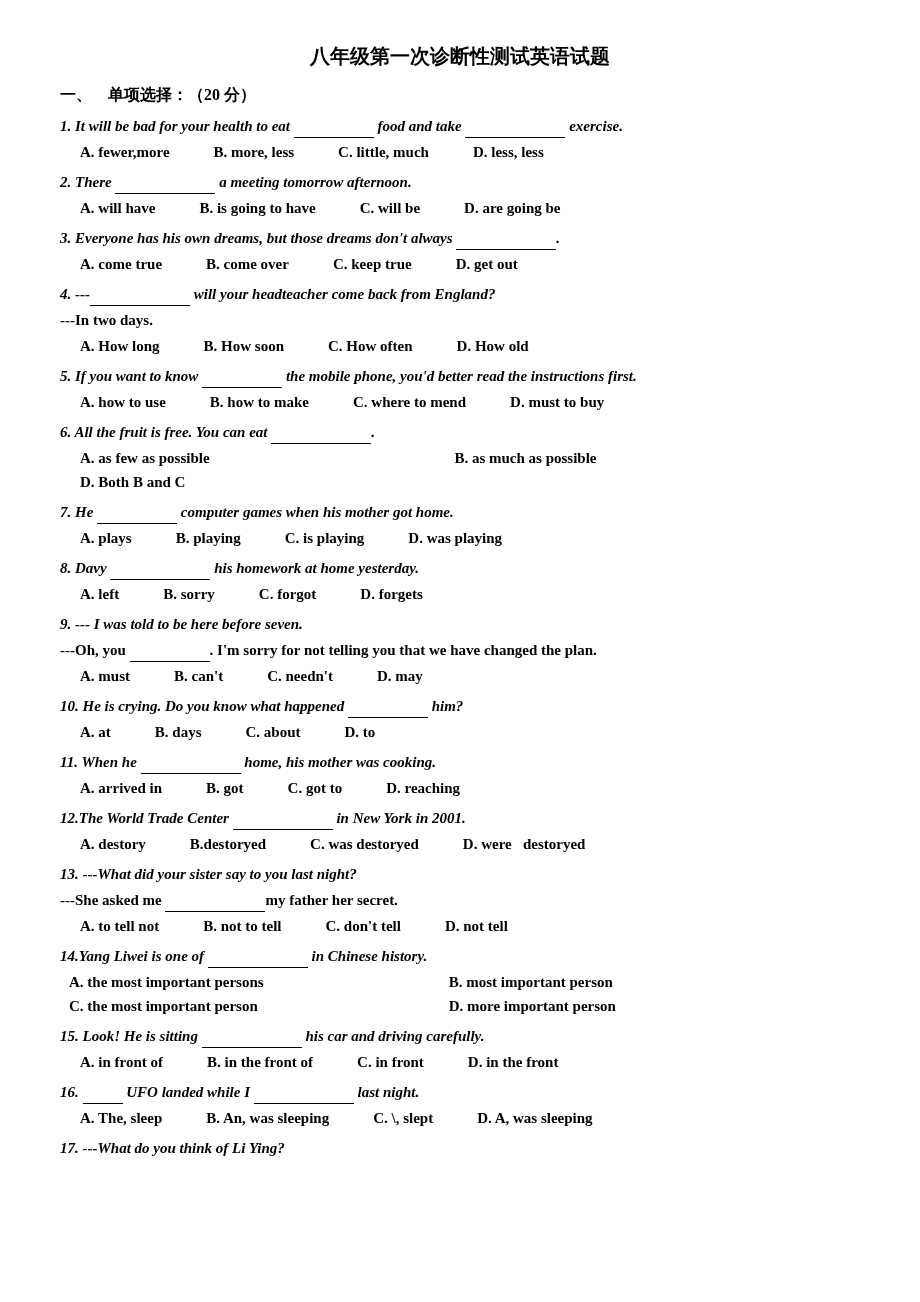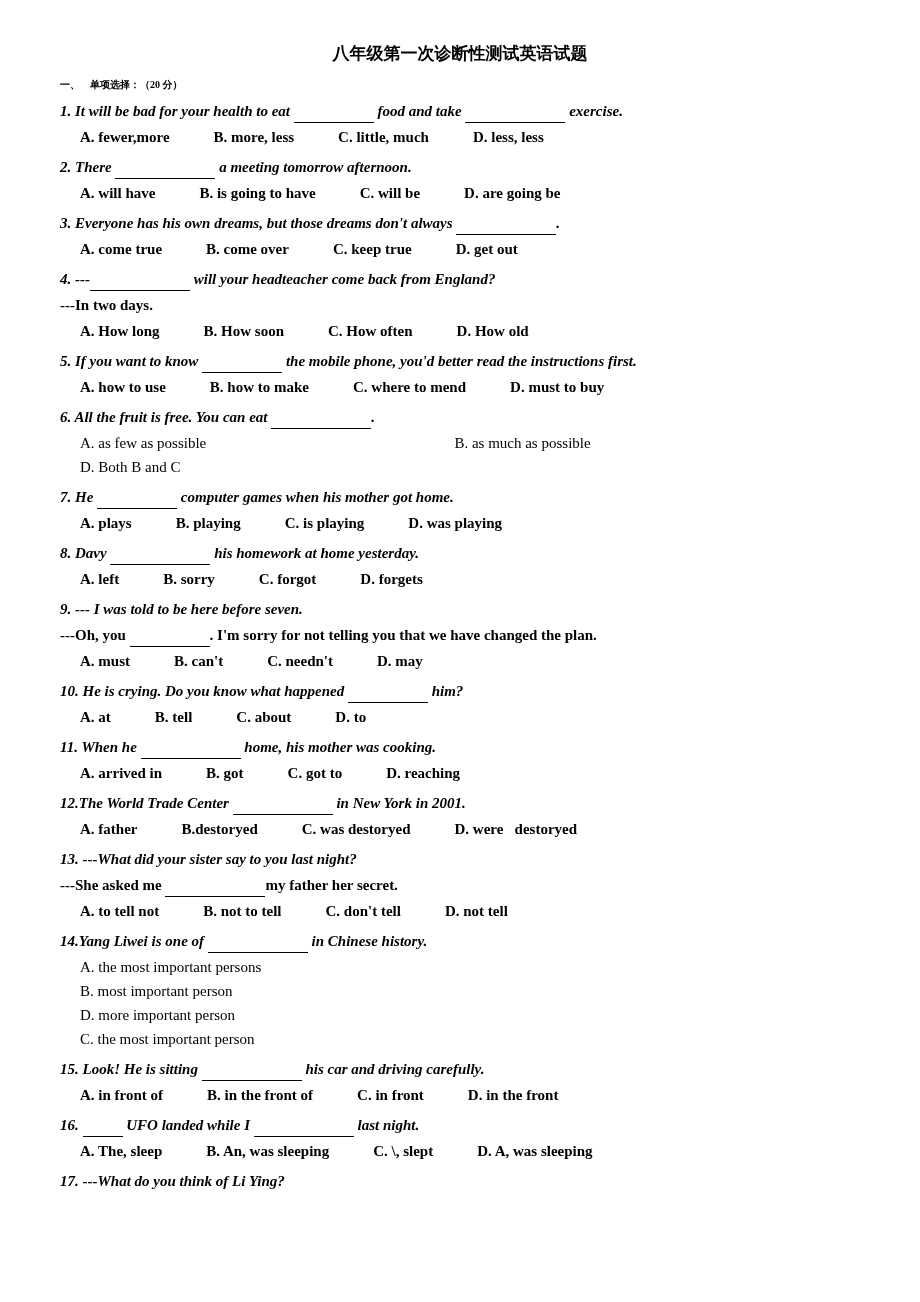--- a/index.html
+++ b/index.html
@@ -13,26 +13,26 @@
       font-size: 15px;
       color: #000000;
       width: 920px;
       min-height: 1302px;
       padding: 40px 60px;
       line-height: 1.6;
     }
     .page-title {
       text-align: center;
       font-weight: bold;
-      font-size: 17px;
+      font-size: 20px;
       margin-bottom: 10px;
     }
     .section-header {
       font-weight: bold;
-      font-size: 10px;
+      font-size: 16px;
       margin-bottom: 6px;
     }
     .question {
       font-weight: bold;
       margin-top: 6px;
       margin-bottom: 2px;
       font-style: italic;
     }
     .options-row {
       display: flex;
@@ -40,21 +40,21 @@
       gap: 14px;
       margin-left: 20px;
     }
     .option {
       margin-right: 30px;
       font-weight: bold;
       white-space: nowrap;
     }
     .option-2col {
       width: 48%;
-      font-weight: normal;
+      font-weight: bold;
     }
     .sub-line {
       font-weight: bold;
       margin-bottom: 2px;
     }
     .blank {
       display: inline-block;
       border-bottom: 1.5px solid #000;
       min-width: 60px;
       vertical-align: bottom;
@@ -163,64 +163,64 @@
     <span class="option">B. can't</span>
     <span class="option">C. needn't</span>
     <span class="option">D. may</span>
   </div>
 
   <div class="question">
     10. He is crying. Do you know what happened <span class="blank blank-md"></span> him?
   </div>
   <div class="options-row">
     <span class="option">A. at</span>
-    <span class="option">B. tell</span>
+    <span class="option">B. days</span>
     <span class="option">C. about</span>
     <span class="option">D. to</span>
   </div>
 
   <div class="question">
     11. When he <span class="blank blank-lg"></span> home, his mother was cooking.
   </div>
   <div class="options-row">
     <span class="option">A. arrived in</span>
     <span class="option">B. got</span>
     <span class="option">C. got to</span>
     <span class="option">D. reaching</span>
   </div>
 
   <div class="question">
     12.The World Trade Center <span class="blank blank-lg"></span> in New York in 2001.
   </div>
   <div class="options-row">
-    <span class="option">A. father</span>
+    <span class="option">A. destory</span>
     <span class="option">B.destoryed</span>
     <span class="option">C. was destoryed</span>
     <span class="option">D. were &nbsp; destoryed</span>
   </div>
 
   <div class="question">
     13. ---What did your sister say to you last night?
   </div>
   <div class="sub-line">---She asked me <span class="blank blank-lg"></span>my father her secret.</div>
   <div class="options-row">
     <span class="option">A. to tell not</span>
     <span class="option">B. not to tell</span>
     <span class="option">C. don't tell</span>
     <span class="option">D. not tell</span>
   </div>
 
   <div class="question">
     14.Yang Liwei is one of <span class="blank blank-lg"></span> in Chinese history.
   </div>
-  <div style="display:flex;flex-wrap:wrap;margin-left:20px;flex-direction:column;">
+  <div style="display:flex;flex-wrap:wrap;margin-left:9px;">
     <span class="option-2col">A. the most important persons</span>
     <span class="option-2col">B. most important person</span>
+    <span class="option-2col">C. the most important person</span>
     <span class="option-2col">D. more important person</span>
-    <span class="option-2col">C. the most important person</span>
   </div>
 
   <div class="question">
     15. Look! He is sitting <span class="blank blank-lg"></span> his car and driving carefully.
   </div>
   <div class="options-row">
     <span class="option">A. in front of</span>
     <span class="option">B. in the front of</span>
     <span class="option">C. in front</span>
     <span class="option">D. in the front</span>

